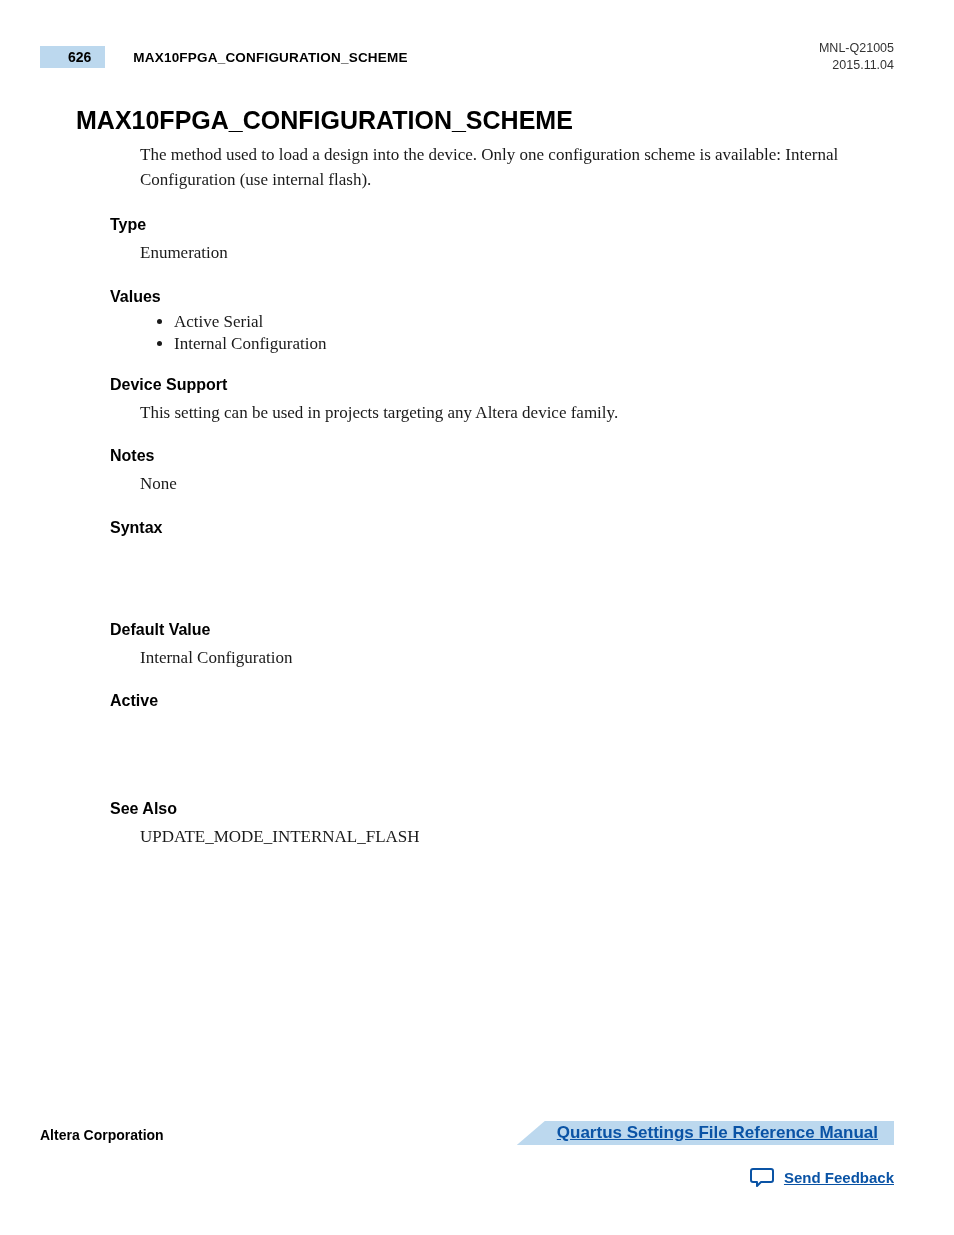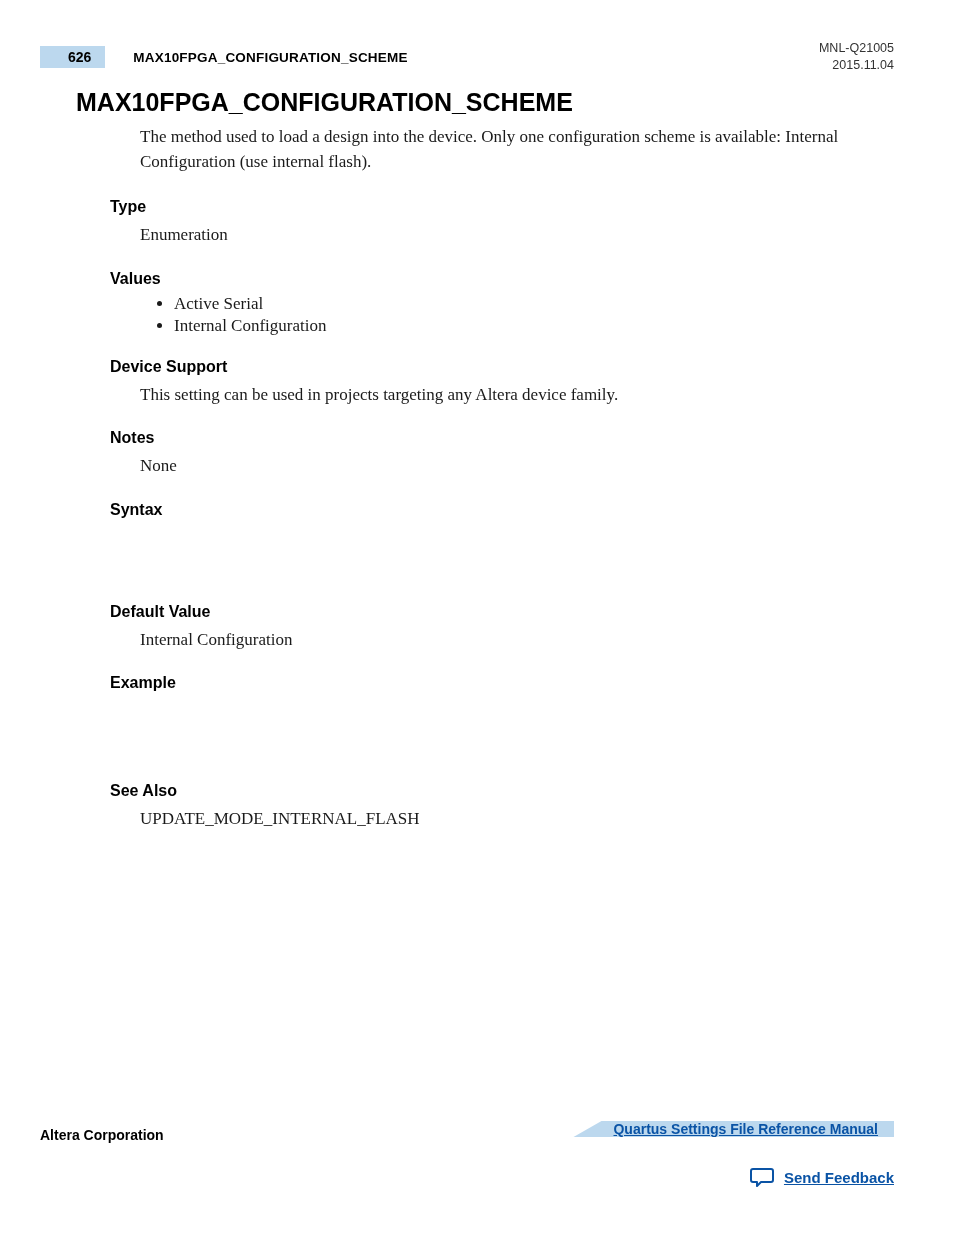--- a/index.html
+++ b/index.html
@@ -8,21 +8,21 @@
     font-family: "Minion Pro", Georgia, "Times New Roman", serif;
     font-size: 17px;
     color: #1a1a1a;
     background: #fff;
     position: relative;
     padding: 40px 60px 50px 40px;
   }
   .sans { font-family: "Myriad Pro", "Segoe UI", Helvetica, Arial, sans-serif; }
 
   
-  .header { position: relative; height: 36px; margin-bottom: 12px; }
+  .header { position: relative; height: 36px; margin-bottom: 30px; }
   .page-bar {
     position: absolute; left: 0; top: 6px;
     display: flex; align-items: center; gap: 28px;
   }
   .page-num-box {
     background: #bcd8ee;
     padding: 3px 14px 3px 28px;
     font-weight: 700; font-size: 14px;
     color: #000;
   }
@@ -39,23 +39,23 @@
   ul.vals { margin-left: 64px; list-style: disc; }
   ul.vals li { margin: 2px 0; font-size: 17px; }
   .spacer-sm { height: 62px; }
   .spacer-md { height: 68px; }
 
   
   .footer { position: absolute; left: 40px; right: 60px; bottom: 48px; }
   .foot-row { position: relative; height: 28px; }
   .corp { position: absolute; left: 0; top: 6px; font-weight: 700; font-size: 14px; color: #000; }
   .manual-bar {
-    position: absolute; right: 0; top: 0; height: 16px;
+    position: absolute; right: 0; top: 0; height: 24px;
     display: flex; align-items: center; justify-content: flex-end;
-    background: #bcd8ee; color: #0a53a5; font-weight: 700; font-size: 14px;
+    background: #bcd8ee; color: #0a53a5; font-weight: 700; font-size: 17px;
     padding: 4px 16px 4px 40px;
     clip-path: polygon(28px 0, 100% 0, 100% 100%, 0 100%);
   }
   .feedback-row { margin-top: 18px; display: flex; justify-content: flex-end; align-items: center; gap: 10px; }
   .feedback-link { color: #0a53a5; font-weight: 700; font-size: 15px; }
   .bubble { width: 24px; height: 20px; }
   .bubble svg { display: block; }
 </style>
 </head>
 <body>
@@ -103,21 +103,21 @@
     <div class="sec-body"></div>
   </div>
   <div class="spacer-sm"></div>
 
   <div class="section">
     <div class="sec-label sans">Default Value</div>
     <div class="sec-body">Internal Configuration</div>
   </div>
 
   <div class="section">
-    <div class="sec-label sans">Example</div>
+    <div class="sec-label sans">Active</div>
     <div class="sec-body"></div>
   </div>
   <div class="spacer-md"></div>
 
   <div class="section">
     <div class="sec-label sans">See Also</div>
     <div class="sec-body">UPDATE_MODE_INTERNAL_FLASH</div>
   </div>
 </div>
 

